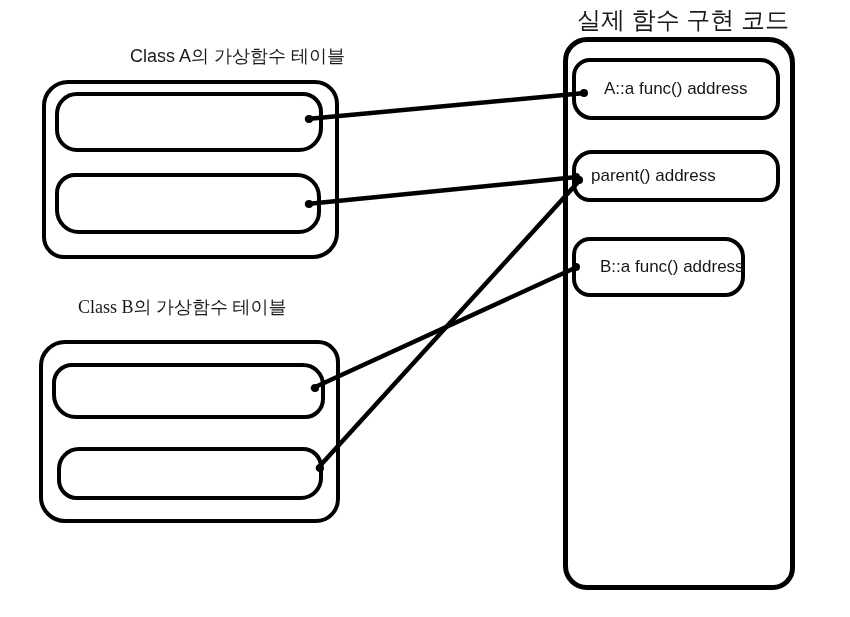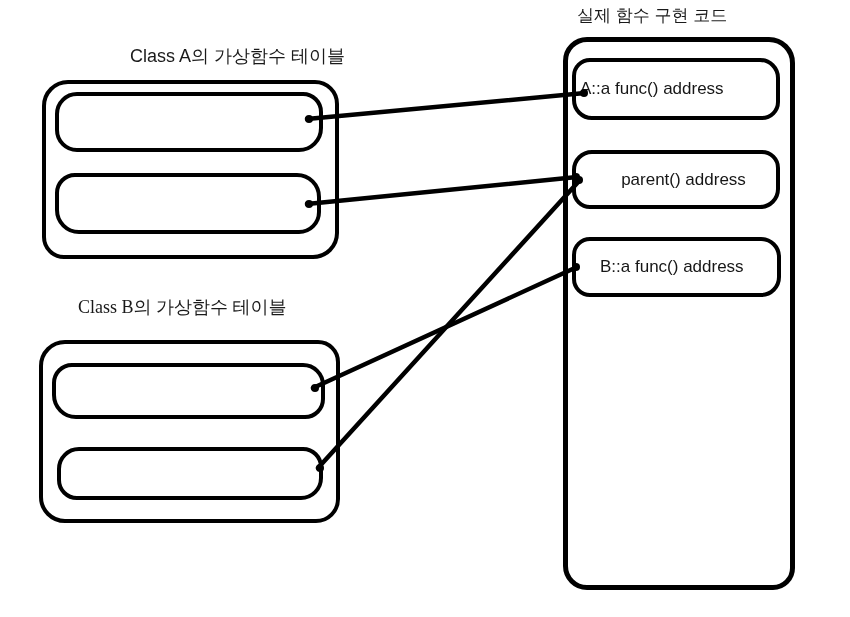--- a/index.html
+++ b/index.html
@@ -38,27 +38,27 @@
   
   #classA-outer { left: 42px; top: 80px; width: 297px; height: 179px; border-radius: 26px 24px 26px 22px; }
   #classA-slot1 { left: 55px; top: 92px;  width: 268px; height: 60px; border-radius: 22px 20px 24px 22px; }
   #classA-slot2 { left: 55px; top: 173px; width: 266px; height: 61px; border-radius: 20px 24px 22px 24px; }
   
   #classB-outer { left: 39px; top: 340px; width: 301px; height: 183px; border-radius: 26px 22px 24px 26px; }
   #classB-slot1 { left: 52px; top: 363px; width: 273px; height: 56px; border-radius: 20px 22px 20px 24px; }
   #classB-slot2 { left: 57px; top: 447px; width: 266px; height: 53px; border-radius: 22px 20px 22px 20px; }
   
   #impl-outer { left: 563px; top: 37px; width: 232px; height: 553px; border-radius: 24px 26px 22px 24px; border-width: 5px; }
-  #impl-box1  { left: 572px; top: 58px;  width: 208px; height: 62px; border-radius: 18px 20px 18px 20px; padding-left: 4px; }
-  #impl-box2  { left: 572px; top: 150px; width: 208px; height: 59px; border-radius: 20px 18px 20px 18px; padding-left: 15px; justify-content: center; }
-  #impl-box3  { left: 572px; top: 237px; width: 209px; height: 60px; border-radius: 18px 20px 20px 18px; padding-left: 24px; }
+  #impl-box1  { left: 572px; top: 58px;  width: 208px; height: 62px; border-radius: 18px 20px 18px 20px; padding-left: 28px; }
+  #impl-box2  { left: 572px; top: 150px; width: 208px; height: 52px; border-radius: 20px 18px 20px 18px; padding-left: 15px; }
+  #impl-box3  { left: 572px; top: 237px; width: 173px; height: 60px; border-radius: 18px 20px 20px 18px; padding-left: 24px; }
   
   #titleA { left: 86px;  top: 44px; margin-left: 44px; }
   #titleB { left: 78px;  top: 295px; font-family: Liberation Serif, serif; }
-  #titleR { left: 577px; top: 4px; font-size: 17px; }
+  #titleR { left: 577px; top: 4px; font-size: 24px; }
   
   #connections-svg {
     position: absolute;
     left: 0; top: 0;
     width: 850px;
     height: 617px;
     pointer-events: none;
   }
 </style>
 </head>

